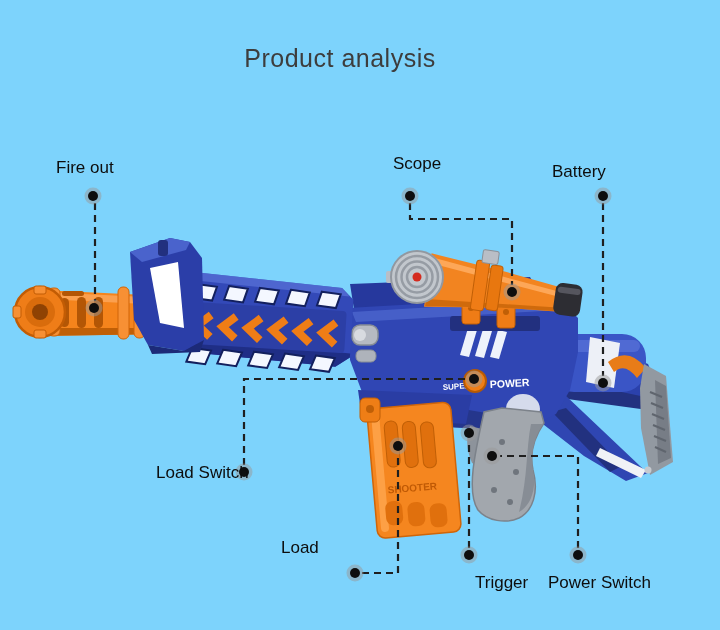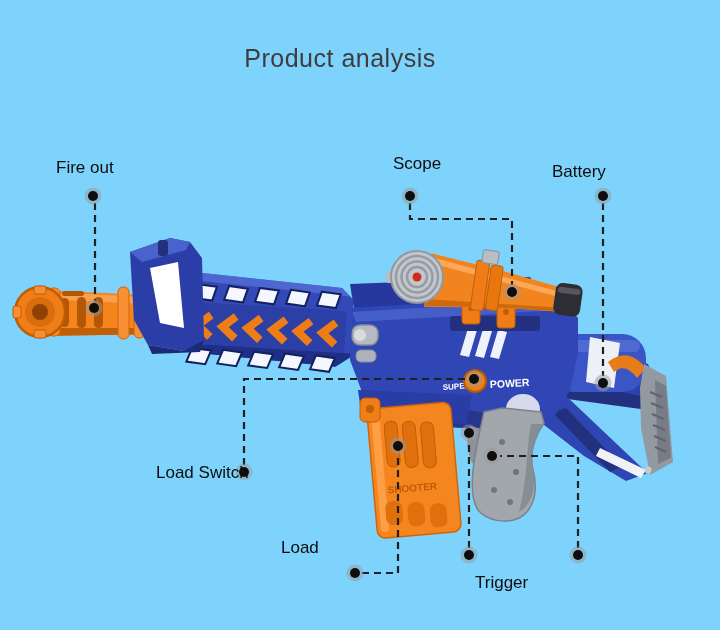--- a/index.html
+++ b/index.html
@@ -268,14 +268,15 @@
         </g>
     </g>
   </svg>
 
   <div class="callout-label lbl-fire-out">Fire out</div>
   <div class="callout-label lbl-scope">Scope</div>
   <div class="callout-label lbl-battery">Battery</div>
   <div class="callout-label lbl-load-switch">Load Switch</div>
   <div class="callout-label lbl-load">Load</div>
   <div class="callout-label lbl-trigger">Trigger</div>
+  <div class="callout-label lbl-power-switch">Power Switch</div>
 
 </div>
 
 </body></html>

